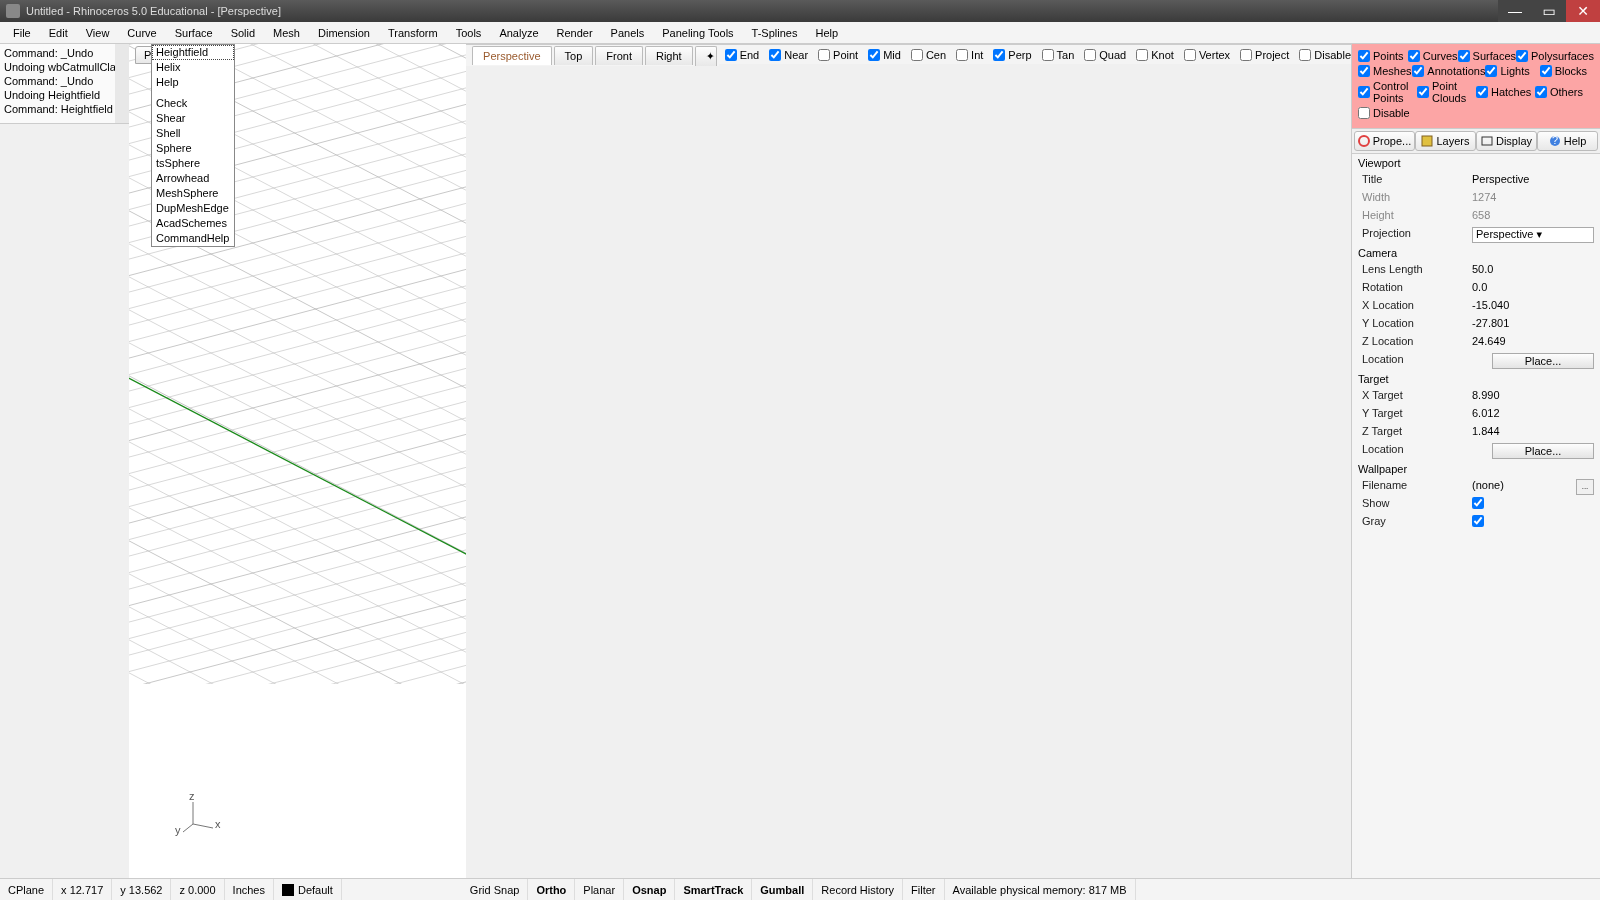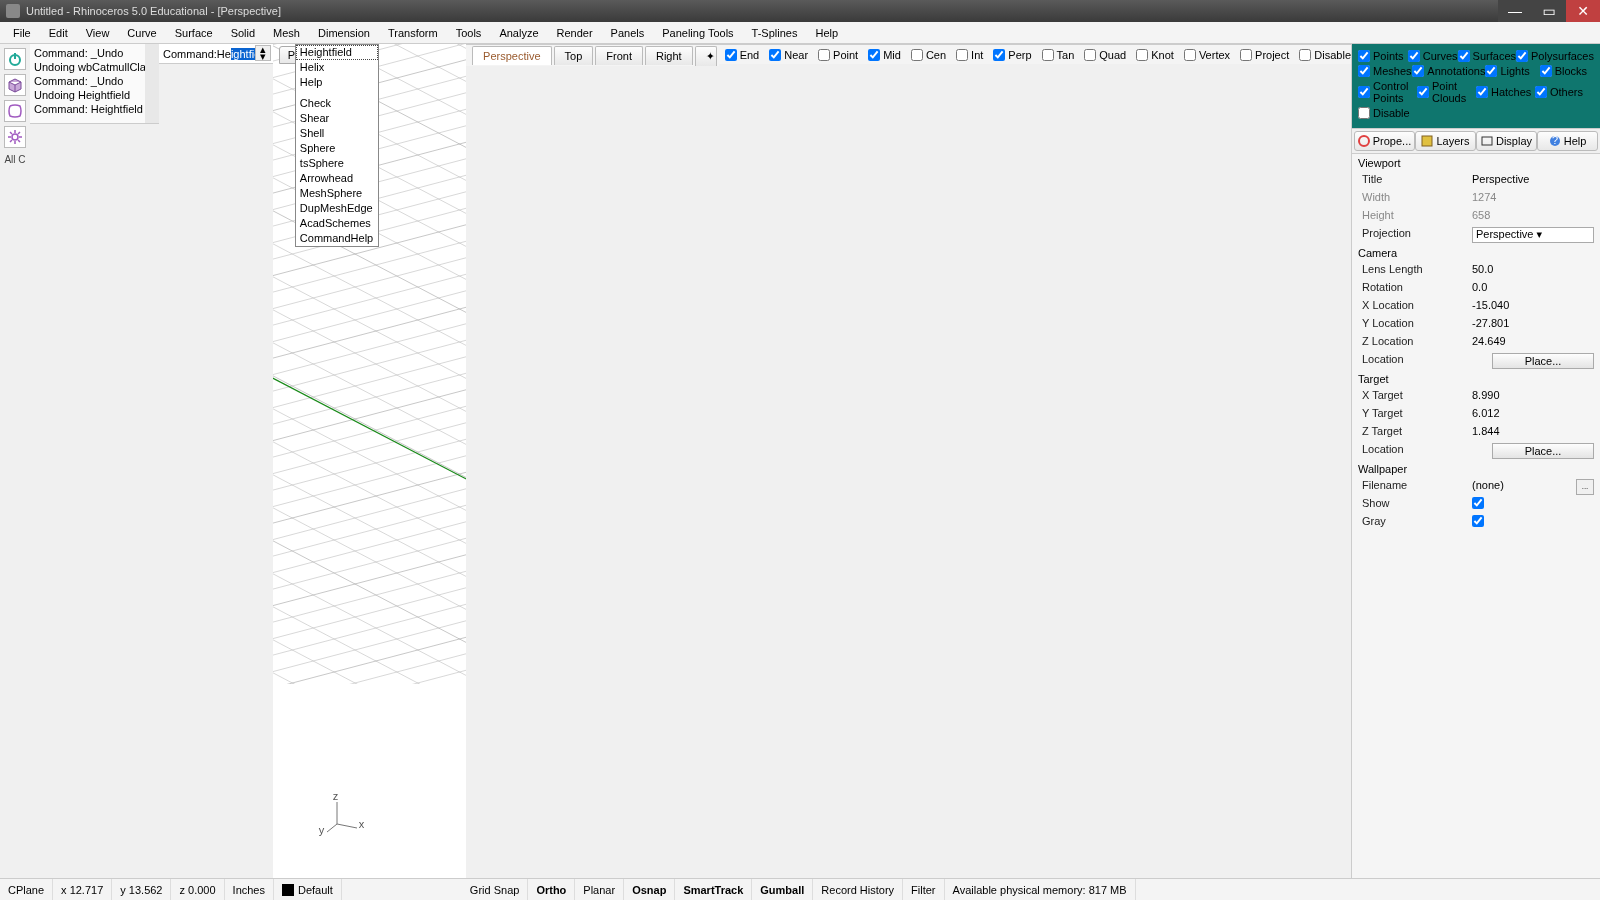--- a/index.html
+++ b/index.html
@@ -73,21 +73,21 @@
 .status-bar { height: 22px; background: #f4f4f4; border-top: 1px solid #ccc; display: flex; align-items: center; }
 .status-bar .cell { padding: 0 8px; border-right: 1px solid #ddd; height: 100%; display: flex; align-items: center; }
 .status-bar .swatch { width: 12px; height: 12px; background: #000; margin-right: 4px; }
 .status-bar .toggle { cursor: default; }
 .status-bar .toggle.on { font-weight: bold; }
 
 
 .right-col { width: 249px; background: #f0f0f0; border-left: 1px solid #ccc; display: flex; flex-direction: column; }
 
 
-.filters { padding: 6px; background:#0f766e; }
+.filters { padding: 6px; background:#fca5a5; }
 .filters .frow { display: flex; }
 .filters .fcell { width: 82px; display:flex; align-items:center; gap:3px; margin-bottom:3px;}
 .filters input { width:12px; height:12px; }
 
 
 .panel-tabs { display: flex; padding: 2px; gap: 0; border-top:1px solid #ccc; border-bottom:1px solid #ccc;}
 .panel-tabs .ptab { flex:1; display:flex; align-items:center; justify-content:center; gap:3px; padding:3px 2px; border:1px solid #bbb; background:linear-gradient(#fdfdfd,#e8e8e8); border-radius:3px; font-size:10px;}
 .panel-tabs .ptab svg { width:12px; height:12px; }
 
 
@@ -130,66 +130,32 @@
     <div class="mitem">Analyze</div>
     <div class="mitem">Render</div>
     <div class="mitem">Panels</div>
     <div class="mitem">Paneling Tools</div>
     <div class="mitem">T-Splines</div>
     <div class="mitem">Help</div>
   </div>
 
 <div class="main-row">
 
-  <div class="lefttools">
-    <div class="tbtn">
-        <svg viewBox="0 0 16 16">
-          <circle cx="8" cy="9" r="5" fill="none" stroke="#2a9" stroke-width="2"></circle>
-          <line x1="8" y1="2" x2="8" y2="8" stroke="#2a9" stroke-width="2"></line>
-        </svg>
-      </div>
-    <div class="tbtn">
-        <svg viewBox="0 0 16 16">
-          <path d="M2 5 L8 2 L14 5 L14 12 L8 15 L2 12 Z M2 5 L8 8 L14 5 M8 8 L8 15" fill="#c8a8d8" stroke="#7a4a9a" stroke-width="1"></path>
-        </svg>
-      </div>
-    <div class="tbtn">
-        <svg viewBox="0 0 16 16">
-          <path d="M3 3 Q8 1 13 3 Q15 8 13 13 Q8 15 3 13 Q1 8 3 3" fill="none" stroke="#a05ac0" stroke-width="1.5"></path>
-        </svg>
-      </div>
-    <div class="tbtn">
-        <svg viewBox="0 0 16 16">
-          <circle cx="8" cy="8" r="3" fill="none" stroke="#a05ac0" stroke-width="1.5"></circle>
-          <path d="M8 1 L8 4 M8 12 L8 15 M1 8 L4 8 M12 8 L15 8 M3 3 L5 5 M11 11 L13 13 M13 3 L11 5 M5 11 L3 13" stroke="#a05ac0" stroke-width="1.5"></path>
-        </svg>
-      </div>
-    <div class="tlbl">All C</div>
-  </div>
 
   <div class="center-col">
 
     <div class="cmd-history" id="cmd-history">
       <div>Command: _Undo</div>
         <div>Undoing wbCatmullClark</div>
         <div>Command: _Undo</div>
         <div>Undoing Heightfield</div>
         <div>Command: Heightfield</div>
         <div class="cmd-history-scroll"></div>
     </div>
 
-    <div class="cmd-line">
-      <span class="clabel">Command: </span>
-      <span class="ctyped">He</span>
-      <span class="csel">ightfield</span>
-      <div class="cmd-spin">
-          <div>▴</div>
-          <div>▾</div>
-        </div>
-    </div>
 
     <div class="viewport-wrap">
       <div class="viewport-tabbar">
         <div class="vtab">Perspective</div>
       </div>
 
       <div class="autocomplete" id="autocomplete">
           <div class="acitem sel">Heightfield</div>
           <div class="acitem">Helix</div>
           <div class="acitem">Help</div>

